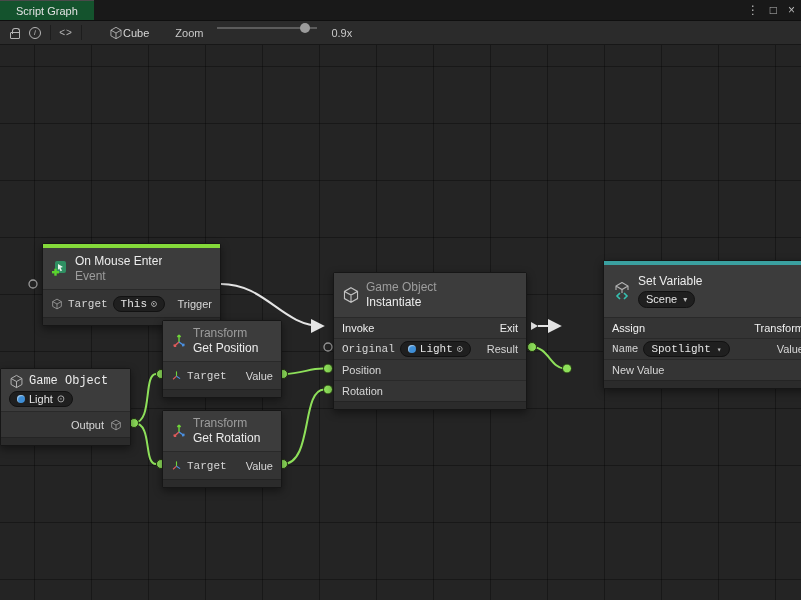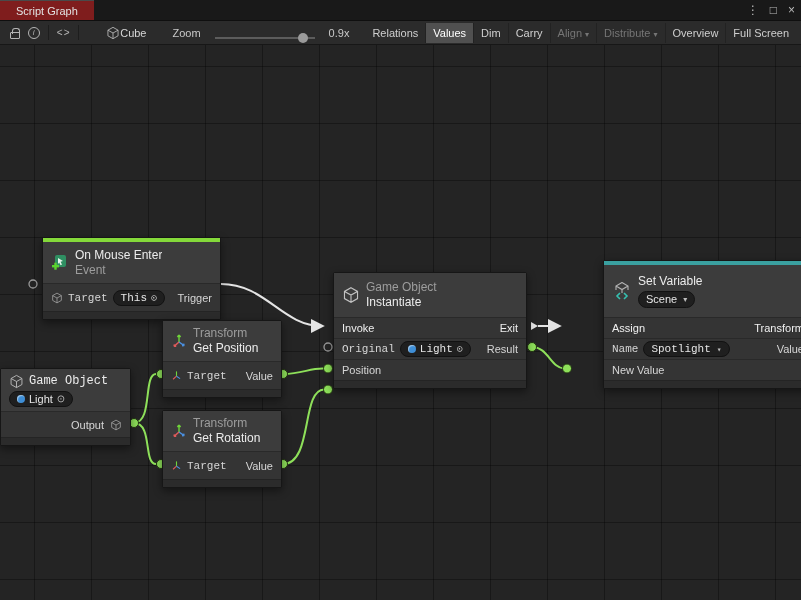--- a/index.html
+++ b/index.html
@@ -1,37 +1,37 @@
 <!DOCTYPE html>
 <html><head>
 <meta charset="utf-8">
 <style>
   * { box-sizing: border-box; margin: 0; padding: 0; }
   html,body { width:801px; height:600px; overflow:hidden; }
   body { background:#191919; font-family:"Liberation Sans", sans-serif; -webkit-font-smoothing:antialiased; }
 
   
   .tabbar { position:relative; height:20px; background:#191919; display:flex; align-items:flex-end; }
-  .tab { display:inline-flex; align-items:center; height:20px; padding:0 16px; background:#7f1d1d; color:#e2e2e2; font-size:11px; border-top:1px solid #4a4a4a; }
+  .tab { display:inline-flex; align-items:center; height:20px; padding:0 16px; background:#14532d; color:#e2e2e2; font-size:11px; border-top:1px solid #4a4a4a; }
   .win-controls { position:absolute; right:6px; top:0; height:20px; display:flex; align-items:center; gap:11px; color:#b9b9b9; font-size:12px; }
   .win-controls span { cursor:default; line-height:1; }
 
   
   .toolbar { height:25px; background:#2b2b2b; border-top:1px solid #0f0f0f; border-bottom:1px solid #171717; display:flex; align-items:center; padding:0 5px; color:#c9c9c9; font-size:11px; white-space:nowrap; }
   .tb-sep { width:1px; height:15px; background:#1d1d1d; margin:0 5px; }
   .tb-icon { display:inline-flex; align-items:center; justify-content:center; width:20px; height:20px; color:#b5b5b5; }
   .lock-glyph { position:relative; width:10px; height:7px; border:1px solid #b5b5b5; border-radius:1px; margin-top:5px; }
   .lock-glyph::before { content:""; position:absolute; top:-5px; left:1px; width:6px; height:5px; border:1px solid #b5b5b5; border-bottom:none; border-radius:3px 3px 0 0; }
   .info-glyph { width:12px; height:12px; border-radius:50%; border:1px solid #b5b5b5; font-size:8px; font-style:italic; display:flex; align-items:center; justify-content:center; }
   .code-glyph { font-size:10px; letter-spacing:1px; color:#b5b5b5; }
   .graph-name { display:inline-flex; align-items:center; margin:0 8px 0 22px; color:#d6d6d6; }
-  .zoom-wrap { display:inline-flex; align-items:flex-end; margin-left:18px;gap:7px; }
+  .zoom-wrap { display:inline-flex; align-items:flex-start; margin-left:18px;gap:7px; }
   .zoom-track { position:relative; width:100px; height:2px; background:#5c5c5c; margin:0 7px; }
   .zoom-handle { position:absolute; top:-4px; right:7px; width:10px; height:10px; border-radius:50%; background:#9b9b9b; }
-  .zoom-val { color:#c9c9c9; margin-right:8px; }
+  .zoom-val { color:#c9c9c9; margin-right:14px; }
   .tb-btns { display:flex; align-items:center; margin-left:8px; }
   .tb-btn { padding:4px 7px; color:#cfcfcf; border-left:1px solid #222; }
   .tb-btn:first-child { border-left:none; }
   .tb-btn.active { background:#505050; color:#fff; }
   .tb-btn.disabled { color:#757575; }
   .dd-arrow { font-size:8px; margin-left:3px; }
 
   
   .canvas { position:relative; width:801px; height:555px; background-color:#242424;
     background-image:
@@ -92,30 +92,20 @@
   </span>
 
   <span class="zoom-wrap">
     <span>Zoom</span>
     <span class="zoom-track">
         <span class="zoom-handle"></span>
       </span>
     <span class="zoom-val">0.9x</span>
   </span>
 
-  <div class="tb-btns">
-    <span class="tb-btn">Relations</span>
-    <span class="tb-btn active">Values</span>
-    <span class="tb-btn">Dim</span>
-    <span class="tb-btn">Carry</span>
-    <span class="tb-btn disabled"><span>Align</span><span class="dd-arrow">▾</span></span>
-    <span class="tb-btn disabled"><span>Distribute</span><span class="dd-arrow">▾</span></span>
-    <span class="tb-btn">Overview</span>
-    <span class="tb-btn">Full Screen</span>
-  </div>
 </div>
 
 <div class="canvas">
 
   <svg class="wires" width="801" height="555" viewBox="0 0 801 555">
     <defs>
       <marker id="arrow" viewBox="0 0 10 10" refX="8" refY="5" markerWidth="7" markerHeight="7" orient="auto">
         <path d="M0,0 L10,5 L0,10 Z" fill="#e4e4e4"></path>
       </marker>
     </defs>
@@ -137,21 +127,21 @@
     <circle cx="283" cy="329" r="4.5" fill="#8ee05a" stroke="#223311" stroke-width="1"></circle>
     <circle cx="161" cy="419" r="4.5" fill="#8ee05a" stroke="#223311" stroke-width="1"></circle>
     <circle cx="283" cy="419" r="4.5" fill="#8ee05a" stroke="#223311" stroke-width="1"></circle>
     <circle cx="328" cy="302" r="4" fill="#242424" stroke="#9a9a9a" stroke-width="1.3"></circle>
     <circle cx="328" cy="323.5" r="4.5" fill="#8ee05a" stroke="#223311" stroke-width="1"></circle>
     <circle cx="328" cy="344.5" r="4.5" fill="#8ee05a" stroke="#223311" stroke-width="1"></circle>
     <circle cx="532" cy="302" r="4.5" fill="#8ee05a" stroke="#223311" stroke-width="1"></circle>
     <circle cx="567" cy="323.5" r="4.5" fill="#8ee05a" stroke="#223311" stroke-width="1"></circle>
   </svg>
 
-  <div class="node" style="left:42px;top:192px;width:179px">
+  <div class="node" style="left:42px;top:198px;width:179px">
     <div class="accent" style="background:#84d93a"></div>
     <div class="node-header" style="height:41px">
       <svg class="icx" width="18" height="18" viewBox="0 0 18 18">
         <rect x="4" y="1" width="11" height="12" rx="2" fill="#2f8f62"></rect>
         <path d="M7 4 L12 7 L9.5 7.8 L11 10.5 L9.6 11.2 L8.2 8.4 L7 10 Z" fill="#eaf6ee"></path>
         <rect x="1" y="11" width="7" height="2.4" fill="#5ad42e"></rect>
         <rect x="3.3" y="8.7" width="2.4" height="7" fill="#5ad42e"></rect>
       </svg>
       <div class="titles">
         <span class="node-title">On Mouse Enter</span>
@@ -270,20 +260,23 @@
           <span class="dot-light"></span>
           <span>Light</span>
           <span class="tgt">⊙</span>
         </span>
       </span>
       <span class="plabel">Result</span>
     </div>
     <div class="node-row" style="height:21px">
       <span class="plabel">Position</span>
     </div>
+    <div class="node-row" style="height:21px">
+      <span class="plabel">Rotation</span>
+    </div>
     <div class="node-footer"></div>
   </div>
 
   <div class="node" style="left:603px;top:215px;width:210px">
     <div class="accent" style="background:#3aa0a0"></div>
     <div class="node-header" style="height:52px">
       <svg class="icx" width="20" height="20" viewBox="0 0 20 20">
         <path d="M10 1.5 L16 5 L16 9 M10 1.5 L4 5 L4 9 M4 5 L10 8.5 L16 5 M10 8.5 L10 12" fill="none" stroke="#b5b5b5" stroke-width="1.1"></path>
         <path d="M8 12 L5 15 L8 18" fill="none" stroke="#35c0b0" stroke-width="1.6"></path>
         <path d="M12 12 L15 15 L12 18" fill="none" stroke="#35c0b0" stroke-width="1.6"></path>

